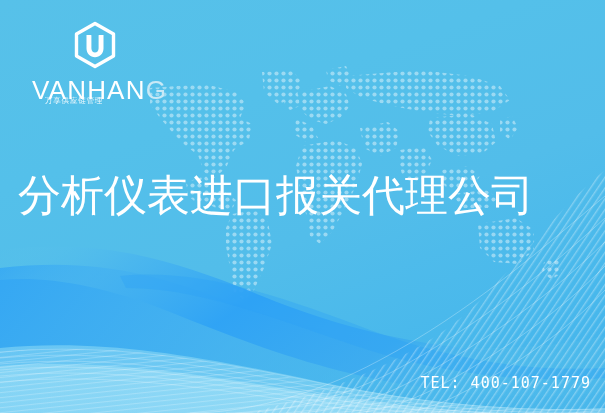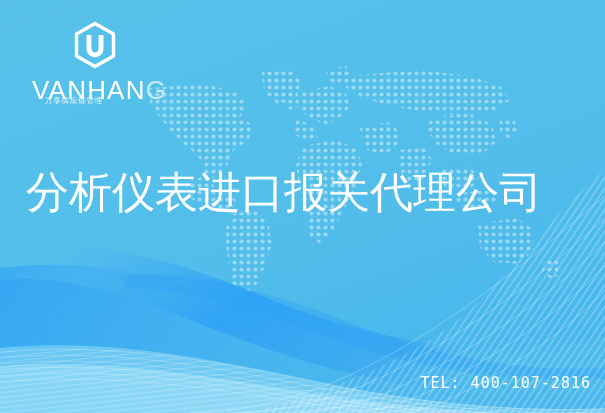--- a/index.html
+++ b/index.html
@@ -87,28 +87,27 @@
     opacity: 0.95;
   }
 
   
   #headline {
     position: absolute;
     left: 0;
     top: 168px;
     width: 552px;
     text-align: center;
-    font-family: Liberation Mono, monospace;
+    font-family: Liberation Serif, serif;
     font-size: 43px;
     line-height: 56px;
     color: #ffffff;
     letter-spacing: 0px;
     white-space: nowrap;
     font-weight: 400;
-    padding-left: 8px;
   }
 
   
   #phone {
     position: absolute;
     right: 14px;
     bottom: 21px;
     font-family: "DejaVu Sans Mono", monospace;
     font-size: 15px;
     letter-spacing: 1px;
@@ -264,15 +263,15 @@
       </svg>
     </div>
     <div id="logo-text-wrap">
       <div id="logo-wordmark"><span>VANHAN</span><span class="g-light">G</span></div>
       <div id="logo-subtext">万享供应链管理</div>
     </div>
   </div>
 
   <div id="headline">分析仪表进口报关代理公司</div>
 
-  <div id="phone">TEL: 400-107-2816</div>
+  <div id="phone">TEL: 400-107-1779</div>
 
 </div>
 
 </body></html>

